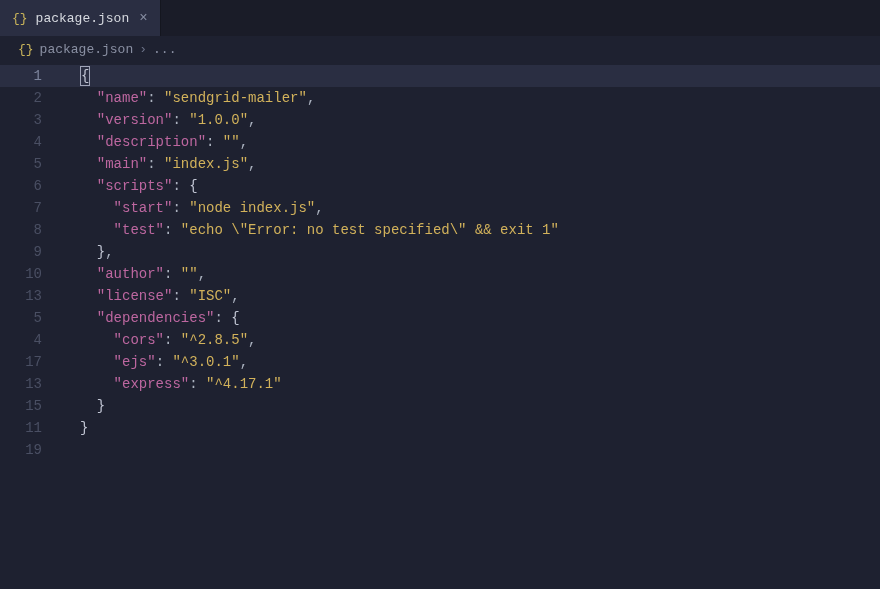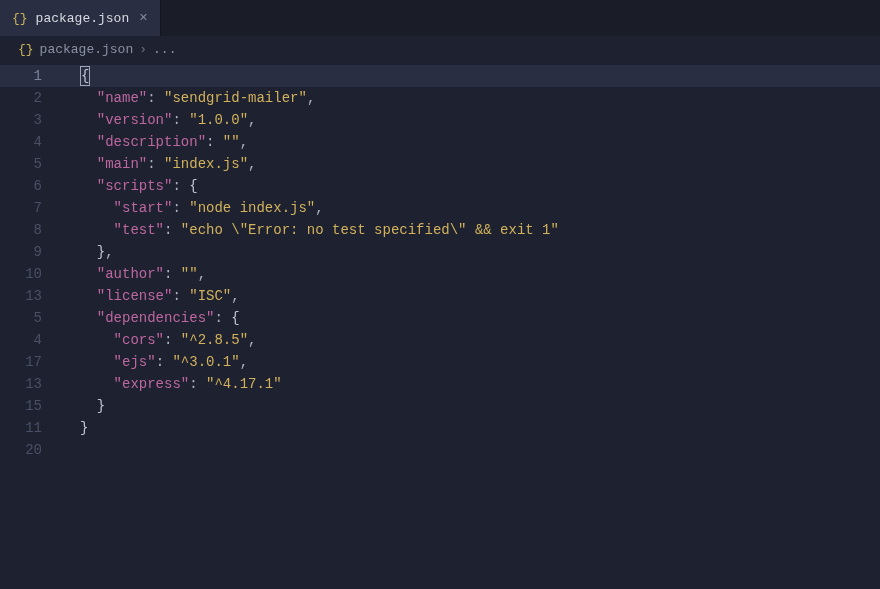--- a/index.html
+++ b/index.html
@@ -129,21 +129,21 @@
       <span class="lnum">8</span>
       <span class="lnum">9</span>
       <span class="lnum">10</span>
       <span class="lnum">13</span>
       <span class="lnum">5</span>
       <span class="lnum">4</span>
       <span class="lnum">17</span>
       <span class="lnum">13</span>
       <span class="lnum">15</span>
       <span class="lnum">11</span>
-      <span class="lnum">20</span>
+      <span class="lnum">19</span>
     </div>
   <div class="code" id="code-root">
       <div class="line hl"><span class="cursor-br">{</span></div>
       <div class="line"><span class="p">  </span><span class="k">"name"</span><span class="p">: </span><span class="s">"sendgrid-mailer"</span><span class="p">,</span></div>
       <div class="line"><span class="p">  </span><span class="k">"version"</span><span class="p">: </span><span class="s">"1.0.0"</span><span class="p">,</span></div>
       <div class="line"><span class="p">  </span><span class="k">"description"</span><span class="p">: </span><span class="s">""</span><span class="p">,</span></div>
       <div class="line"><span class="p">  </span><span class="k">"main"</span><span class="p">: </span><span class="s">"index.js"</span><span class="p">,</span></div>
       <div class="line"><span class="p">  </span><span class="k">"scripts"</span><span class="p">: </span><span class="br">{</span></div>
       <div class="line"><span class="p">    </span><span class="k">"start"</span><span class="p">: </span><span class="s">"node index.js"</span><span class="p">,</span></div>
       <div class="line"><span class="p">    </span><span class="k">"test"</span><span class="p">: </span><span class="s">"echo \"Error: no test specified\" &amp;&amp; exit 1"</span></div>

